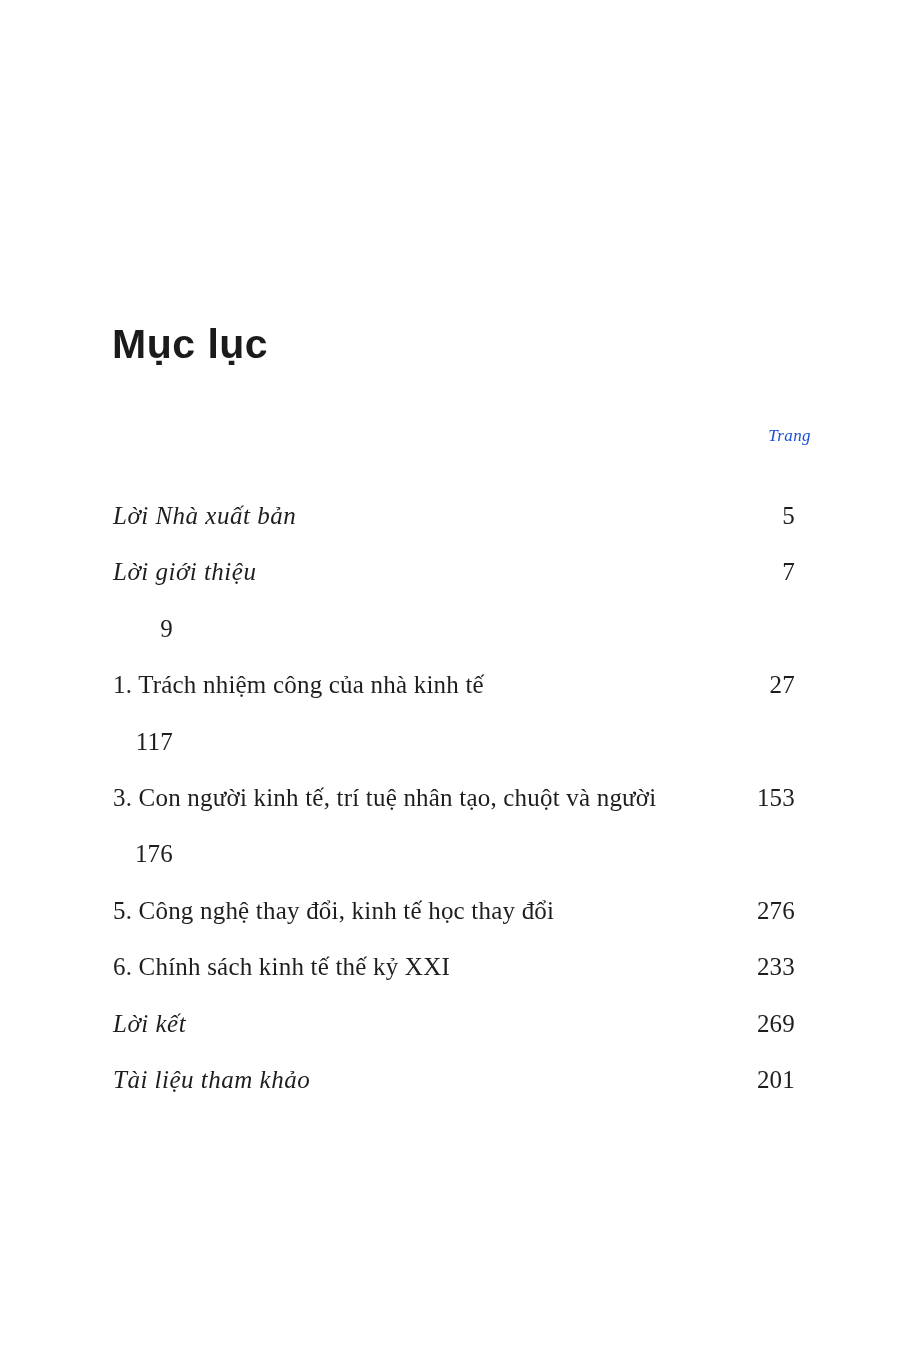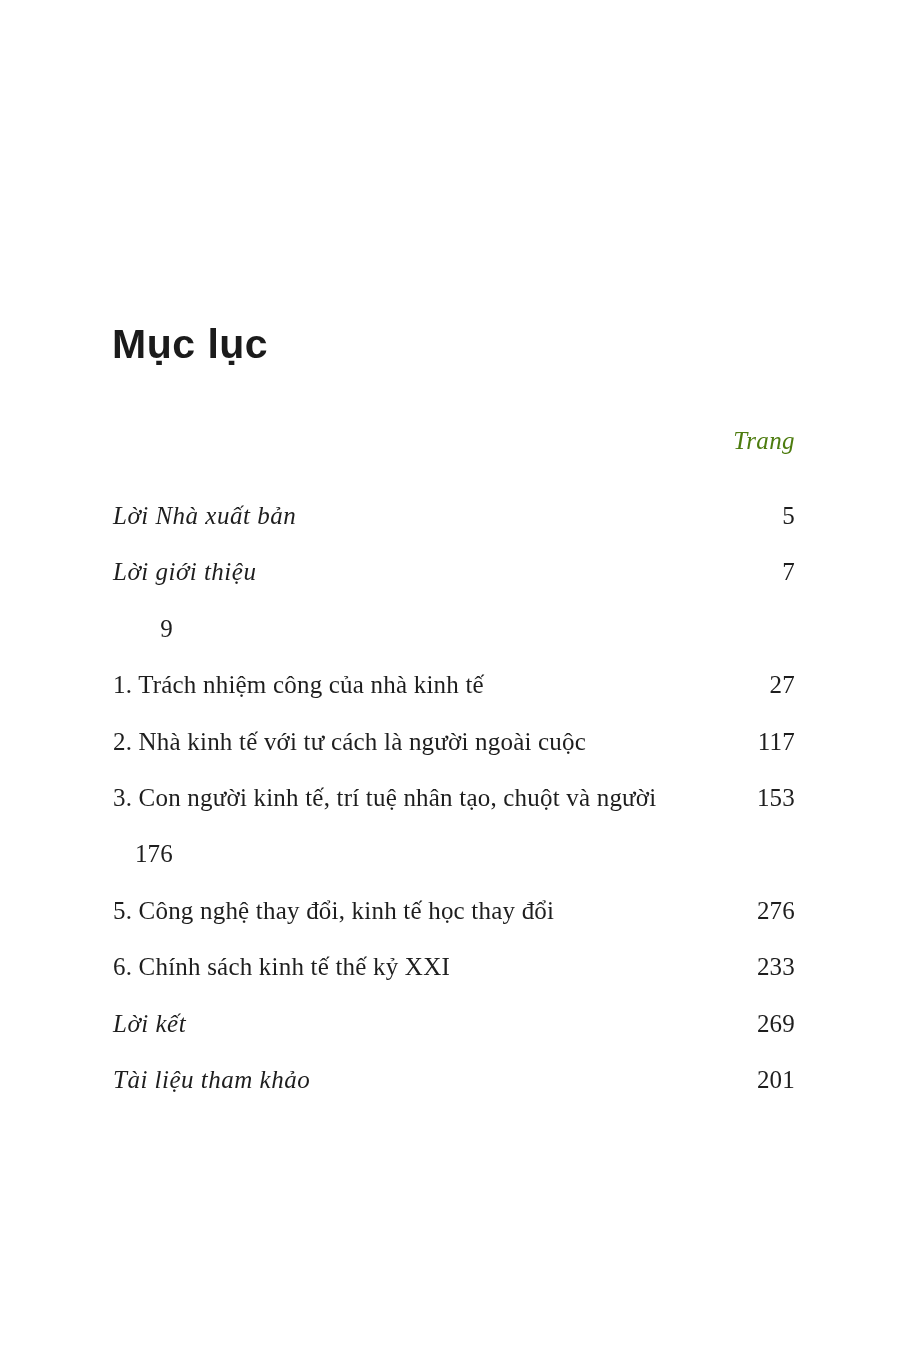--- a/index.html
+++ b/index.html
@@ -23,26 +23,26 @@
     top: 295px;
     font-family: "Liberation Sans", "DejaVu Sans", sans-serif;
     font-weight: bold;
     font-size: 41px;
     letter-spacing: 0.5px;
     color: #1b1b1b;
     line-height: 1.1;
   }
   .col-header {
     position: absolute;
-    right: 112px;
+    right: 96px;
     top: 427px;
     font-style: italic;
-    font-size: 25px;
+    font-size: 17px;
     letter-spacing: 0.4px;
-    color: #4d7c0f;
+    color: #1d4ed8;
     line-height: 1.1;
   }
   .toc-list {
     position: absolute;
     left: 113px;
     right: 112px;
     top: 501px;
   }
   .toc-row {
     height: 56.4px;
@@ -89,21 +89,20 @@
       <span class="entry-page">7</span>
     </div>
       <div class="toc-row">
       <span class="entry-page">9</span>
     </div>
       <div class="toc-row">
       <span class="entry-label">1. Trách nhiệm công của nhà kinh tế</span>
       <span class="entry-page">27</span>
     </div>
       <div class="toc-row">
-      <span class="entry-label">2. Nhà kinh tế với tư cách là người ngoài cuộc</span>
       <span class="entry-page">117</span>
     </div>
       <div class="toc-row">
       <span class="entry-label">3. Con người kinh tế, trí tuệ nhân tạo, chuột và người</span>
       <span class="entry-page">153</span>
     </div>
       <div class="toc-row">
       <span class="entry-page">176</span>
     </div>
       <div class="toc-row">

